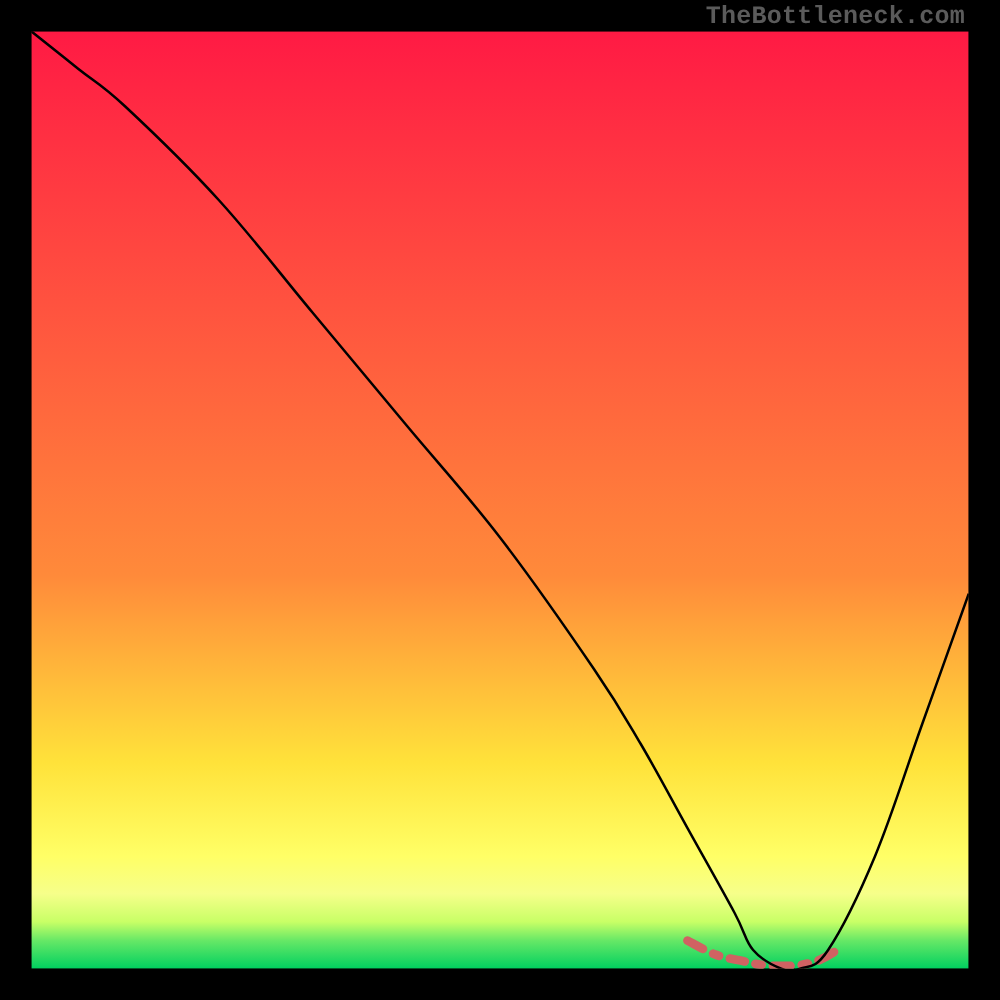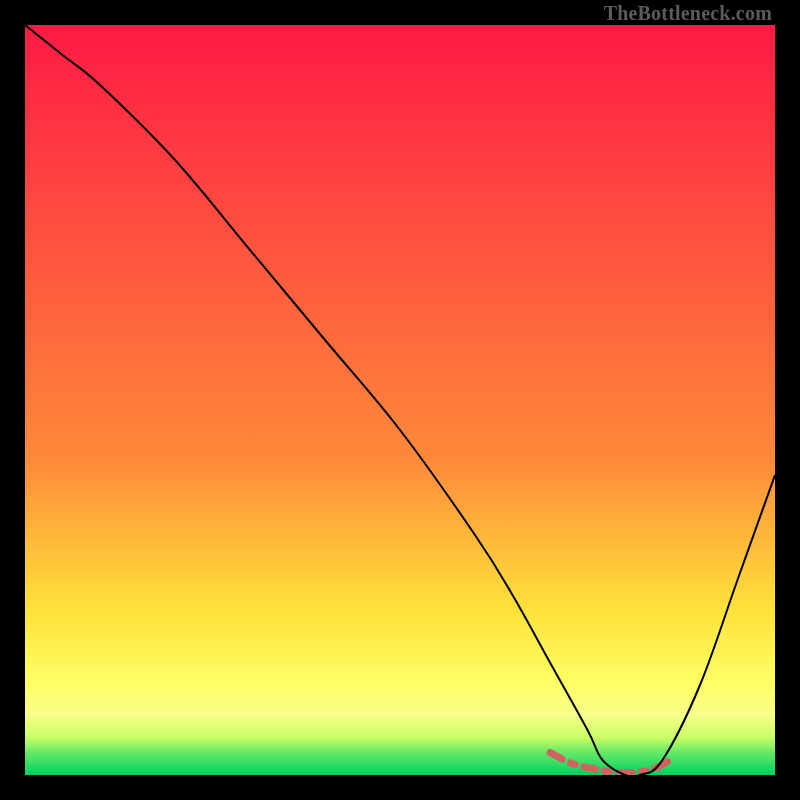--- a/index.html
+++ b/index.html
@@ -27,21 +27,21 @@
     overflow: hidden;
   }
   .gradient {
     position: absolute;
     left: 0; top: 0; right: 0; bottom: 0;
   }
   .watermark {
     position: absolute;
     top: 2px;
     right: 28px;
-    font-family: Liberation Serif, serif;
+    font-family: Liberation Mono, monospace;
     font-size: 20px;
     font-weight: 700;
     color: #5b5b5b;
     letter-spacing: 0.2px;
   }
   svg.curve {
     position: absolute;
     left: 0; top: 0;
     width: 750px;
     height: 750px;

